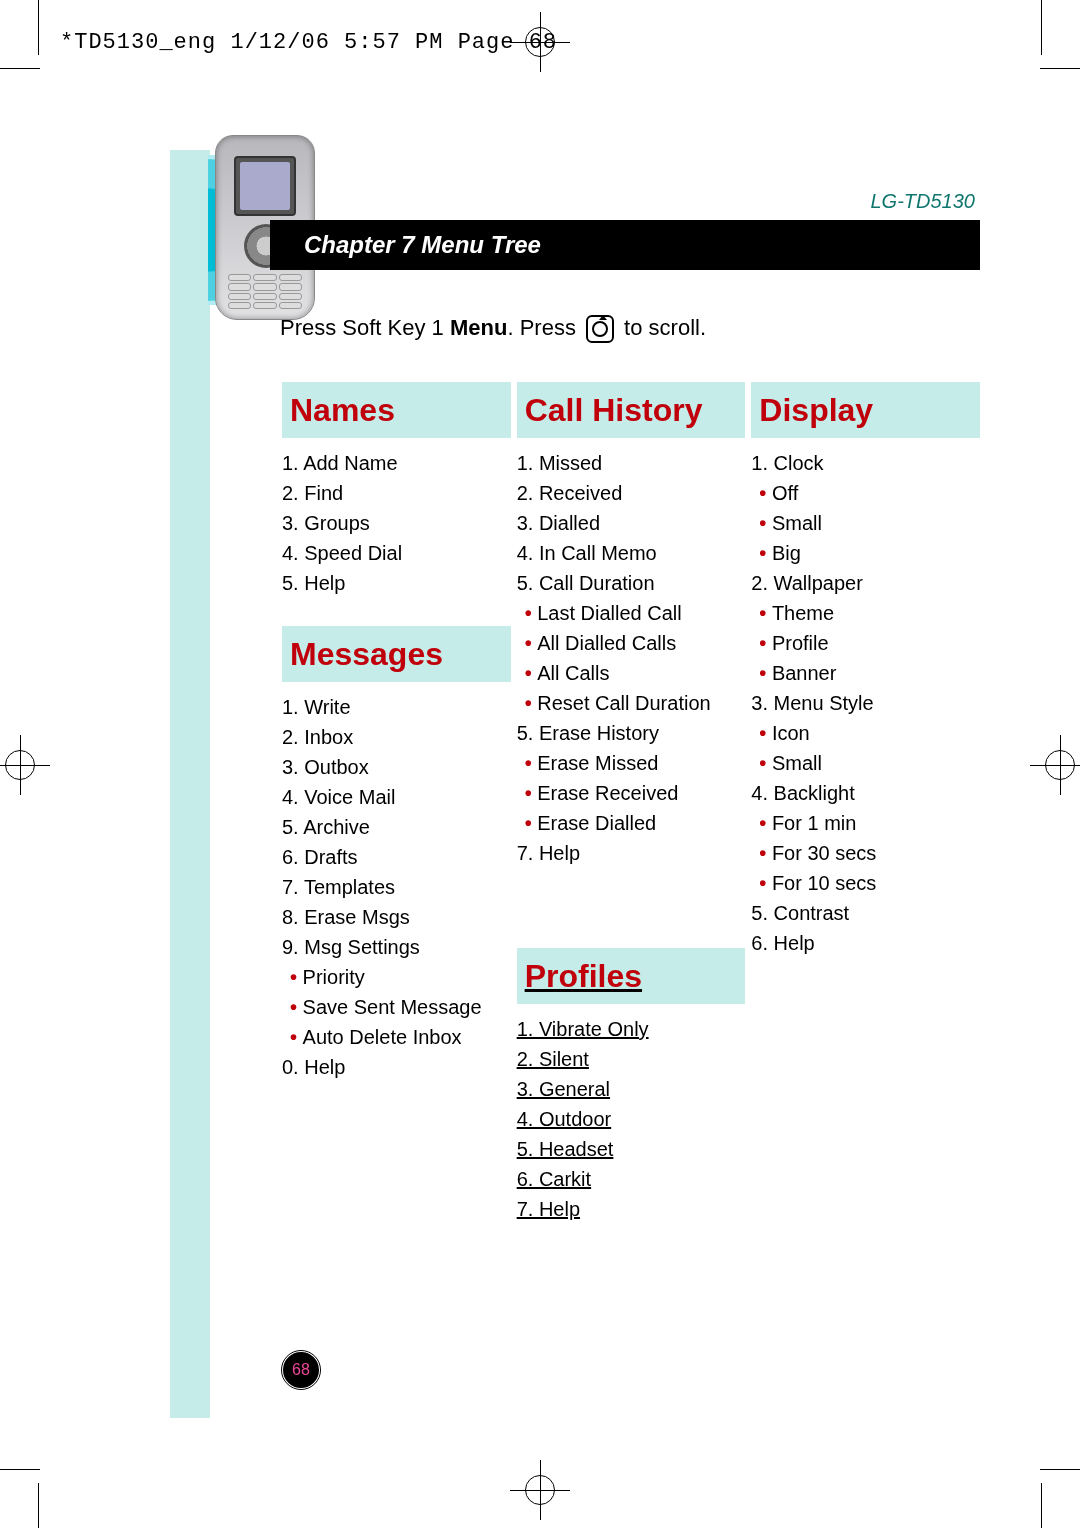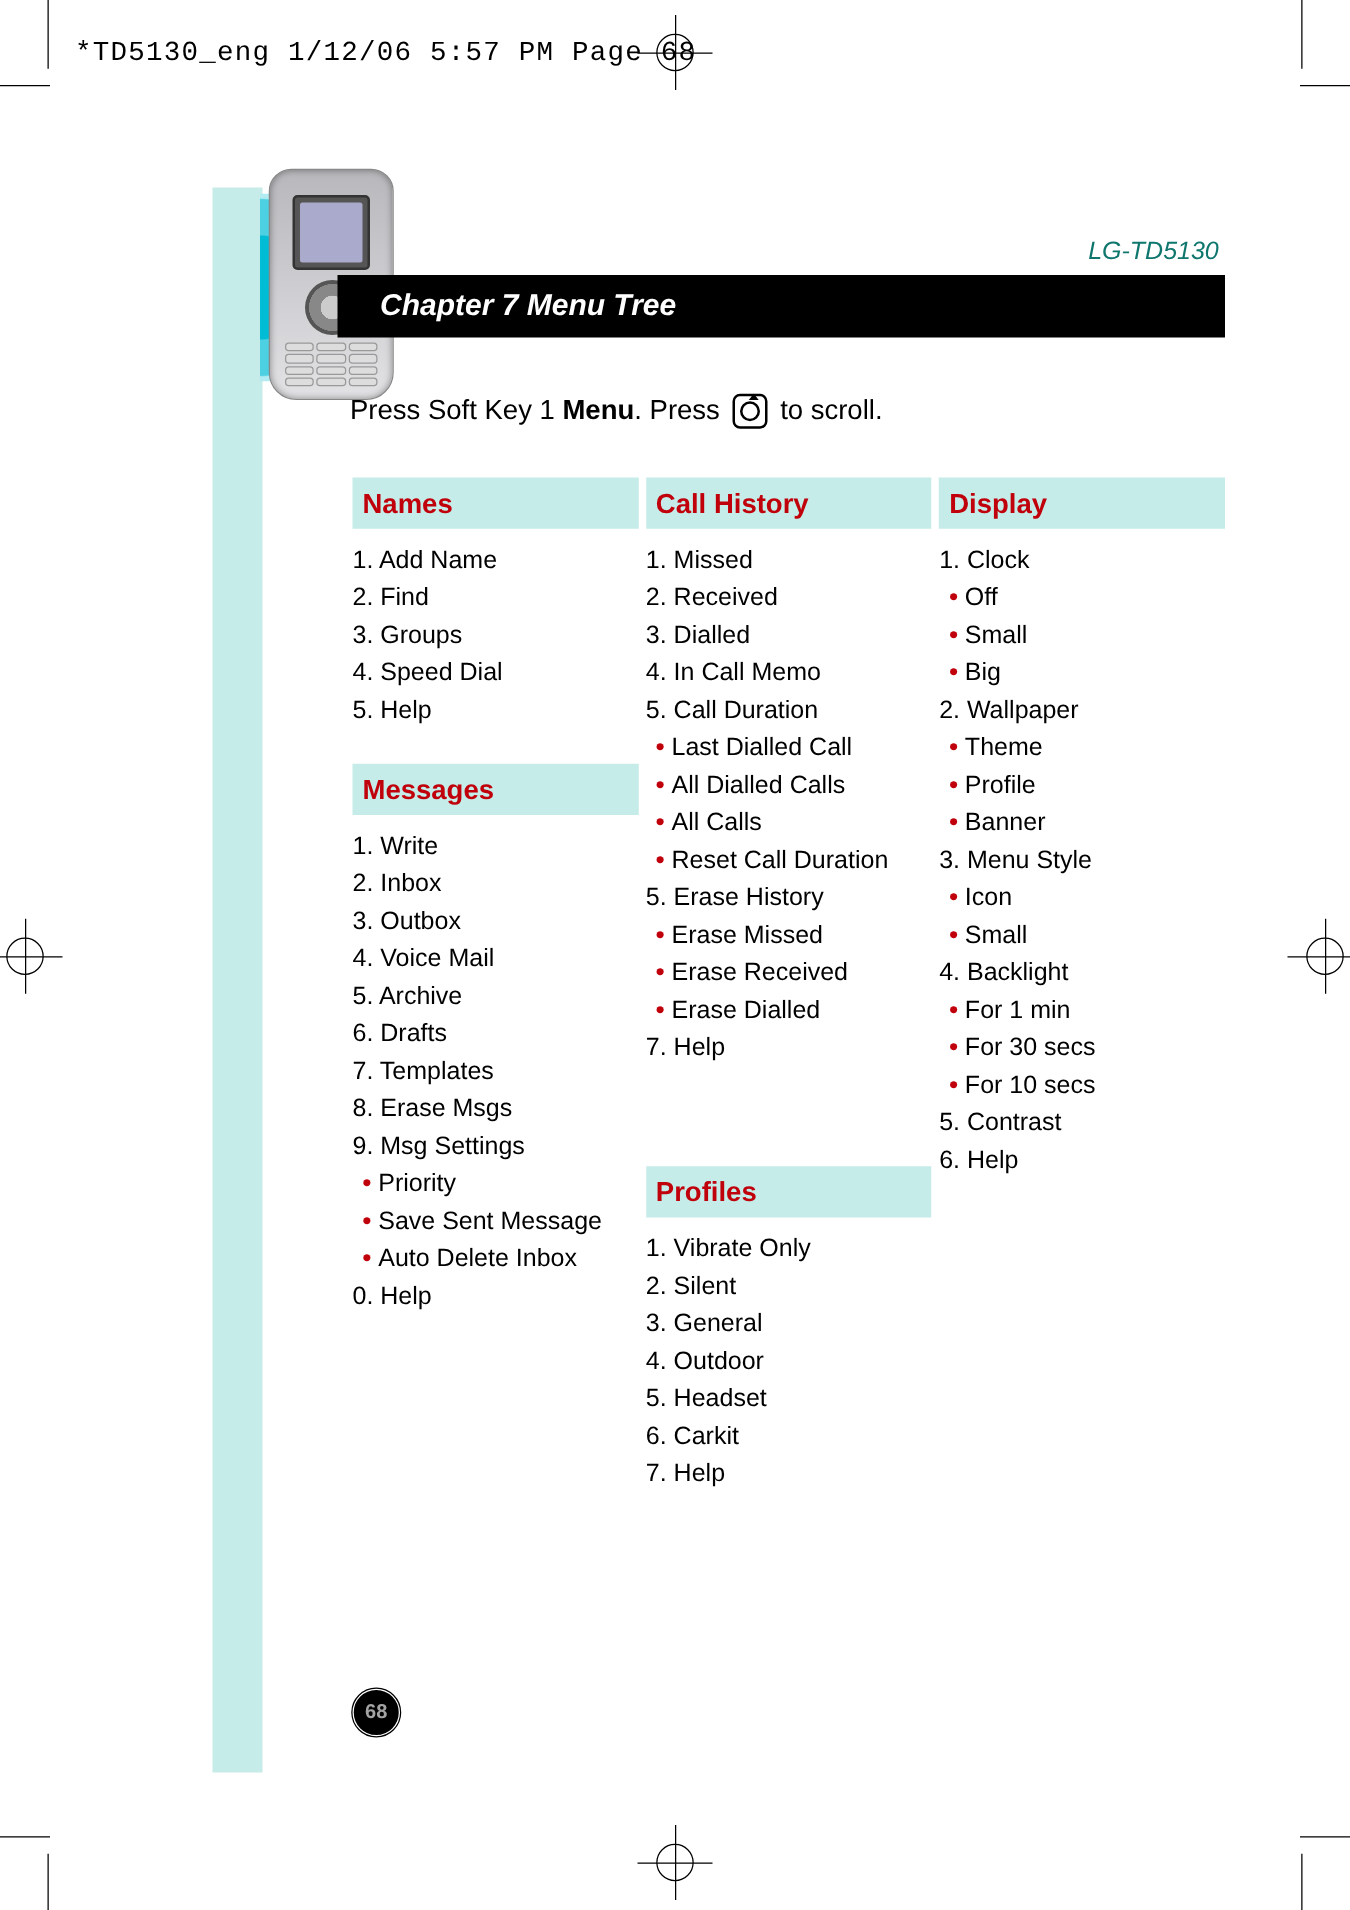--- a/index.html
+++ b/index.html
@@ -140,21 +140,21 @@
     top: 308px;
     display: grid;
     grid-template-columns: 1fr 1fr 1fr;
     column-gap: 6px;
     font-size: 20px;
   }
   .section-heading {
     background: #c5ece8;
     color: #c0000b;
     font-weight: bold;
-    font-size: 22px;
+    font-size: 32px;
     padding: 4px 8px;
     margin-bottom: 10px;
     margin-top: 4px;
   }
   .col { line-height: 1.5; }
   .num-item { white-space: normal; }
   .bullets { padding-left: 8px; }
   .bullets div::before{
     content: "• ";
     color: #c0000b;
@@ -163,23 +163,23 @@
   .col .group { margin-bottom: 28px; }
 
   .page-num {
     position: absolute;
     left: 243px;
     bottom: 90px;
     width: 36px; height: 36px;
     border: 2px solid #000;
     border-radius: 50%;
     background: #000;
-    color: #a3a3a3;
+    color: #ec4899;
     font-size: 16px;
-    font-weight: bold;
+    font-weight: normal;
     display: flex;
     align-items: center;
     justify-content: center;
   }
   .page-num::after{
     content:'';position:absolute;inset:-4px;border:1px solid #000;border-radius:50%;
   }
 </style>
 </head>
 <body>
@@ -288,21 +288,21 @@
             <div>Reset Call Duration</div>
           </div>
           <div class="num-item">5. Erase History</div>
           <div class="bullets">
             <div>Erase Missed</div>
             <div>Erase Received</div>
             <div>Erase Dialled</div>
           </div>
           <div class="num-item">7. Help</div>
         </div>
-        <div class="group" style="margin-top: 80px;">
+        <div class="group" style="margin-top: 80px; text-decoration: underline;">
           <div class="section-heading">Profiles</div>
           <div class="num-item">1. Vibrate Only</div>
           <div class="num-item">2. Silent</div>
           <div class="num-item">3. General</div>
           <div class="num-item">4. Outdoor</div>
           <div class="num-item">5. Headset</div>
           <div class="num-item">6. Carkit</div>
           <div class="num-item">7. Help</div>
         </div>
       </div>

